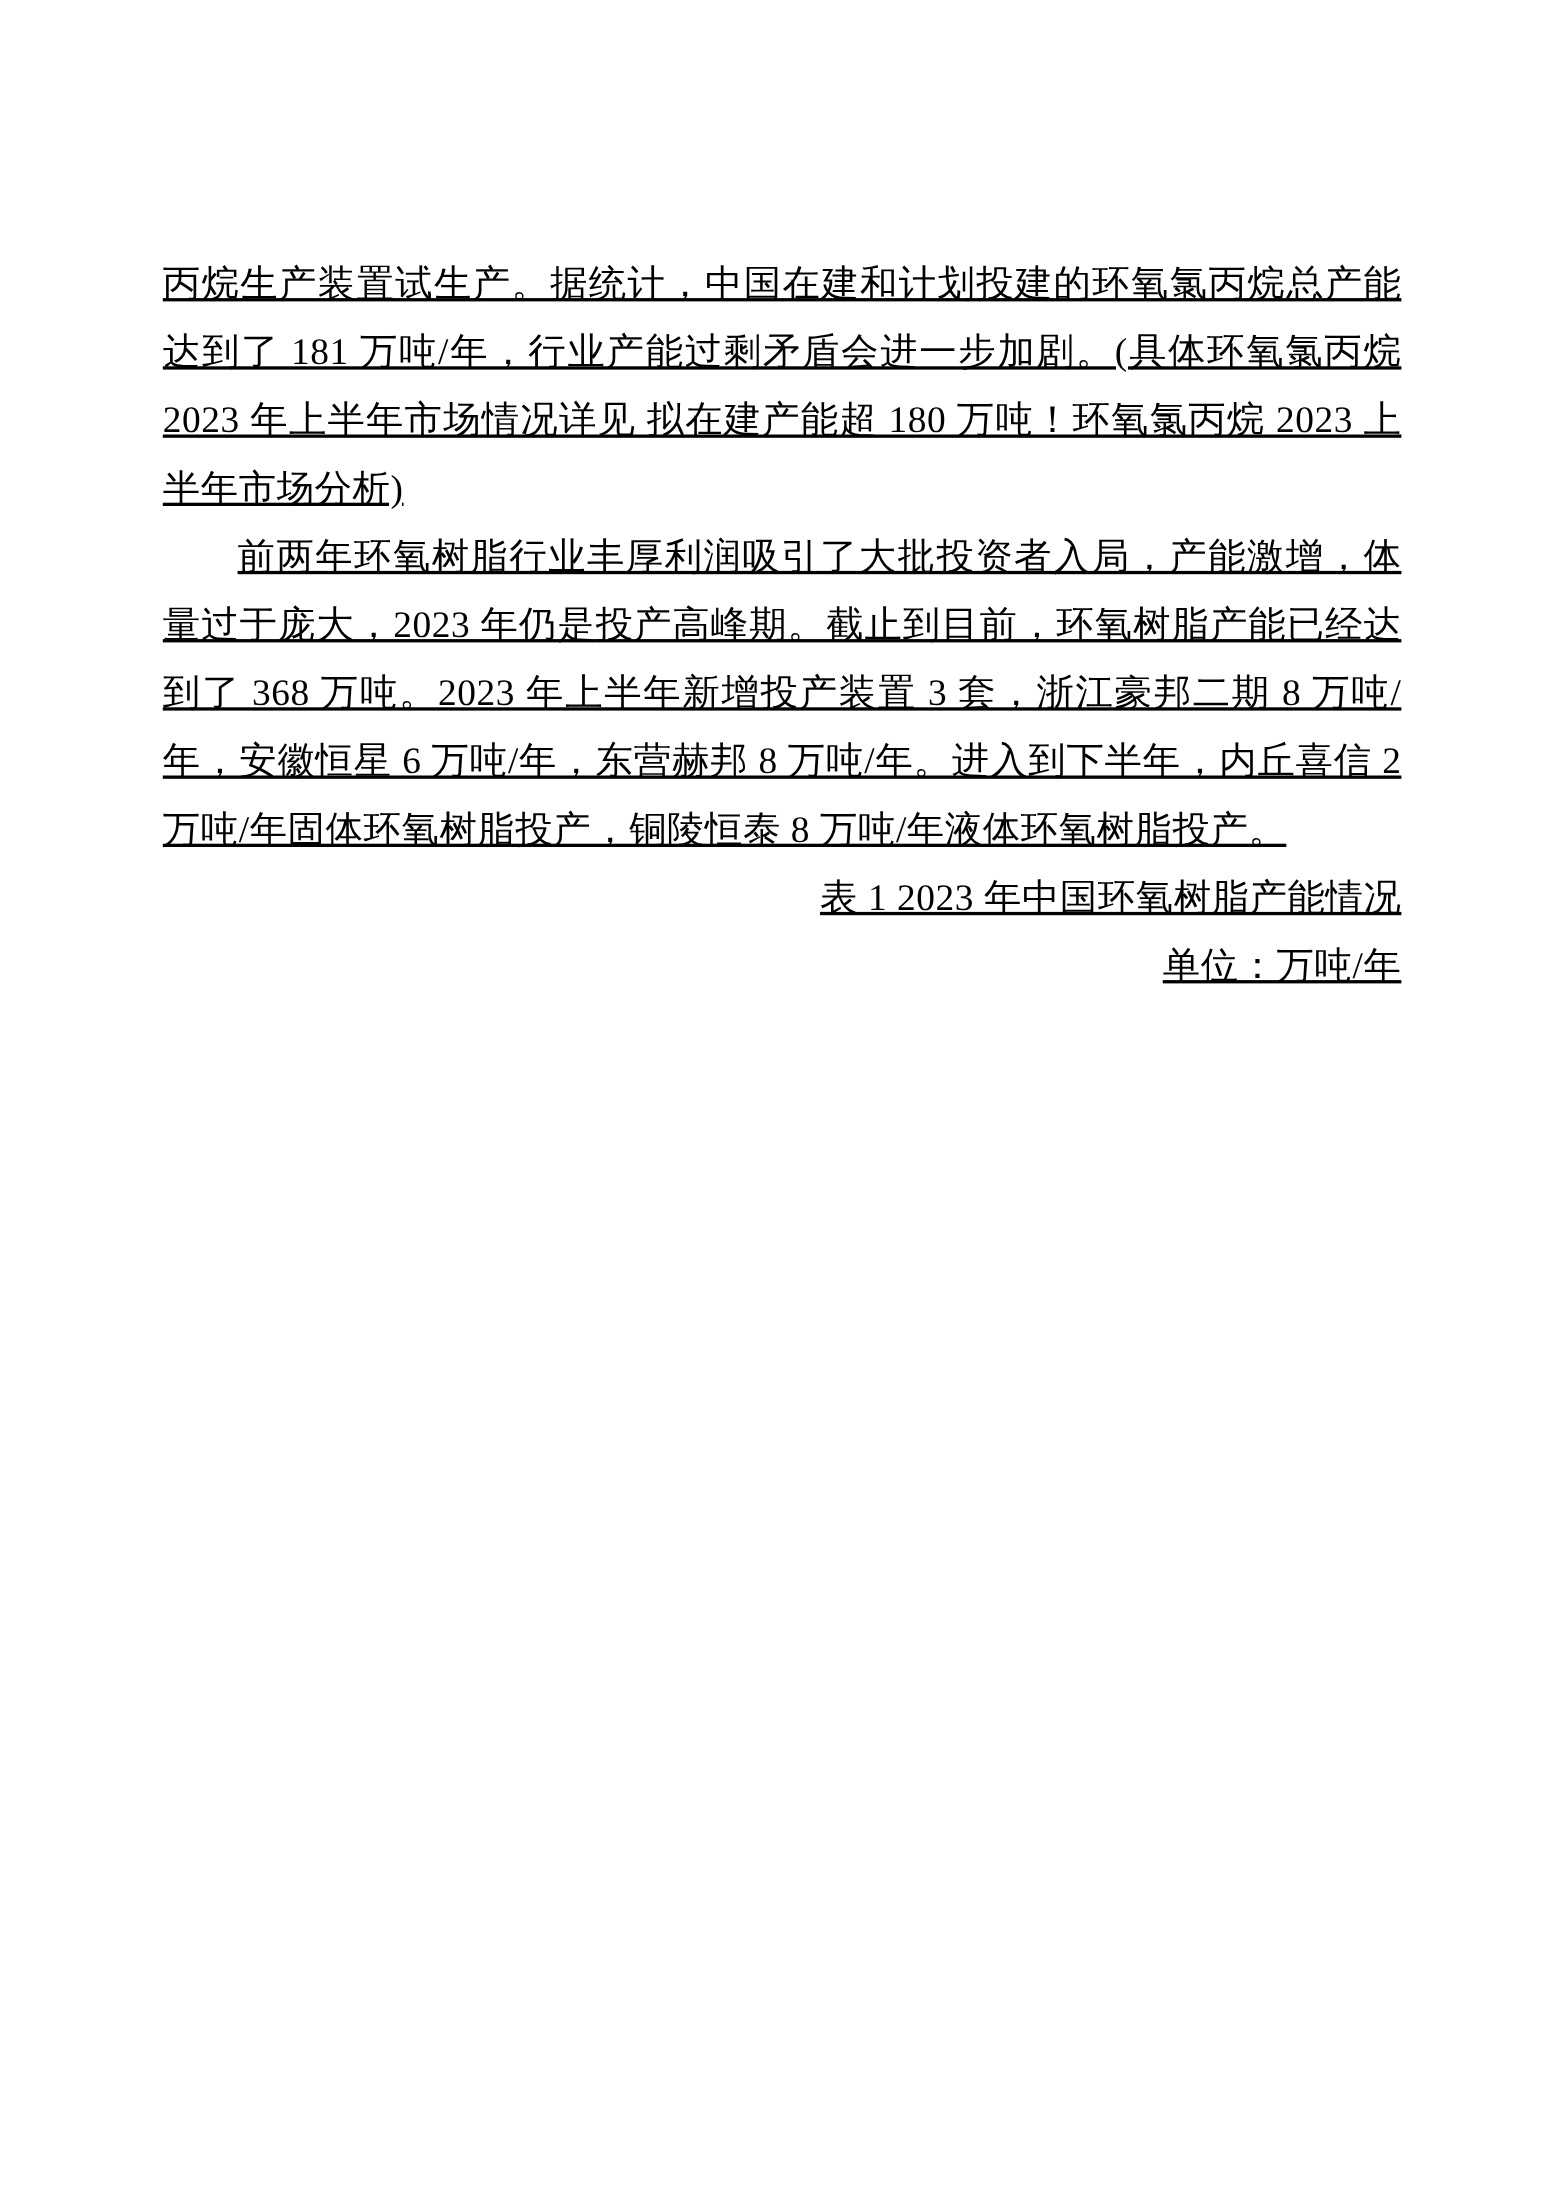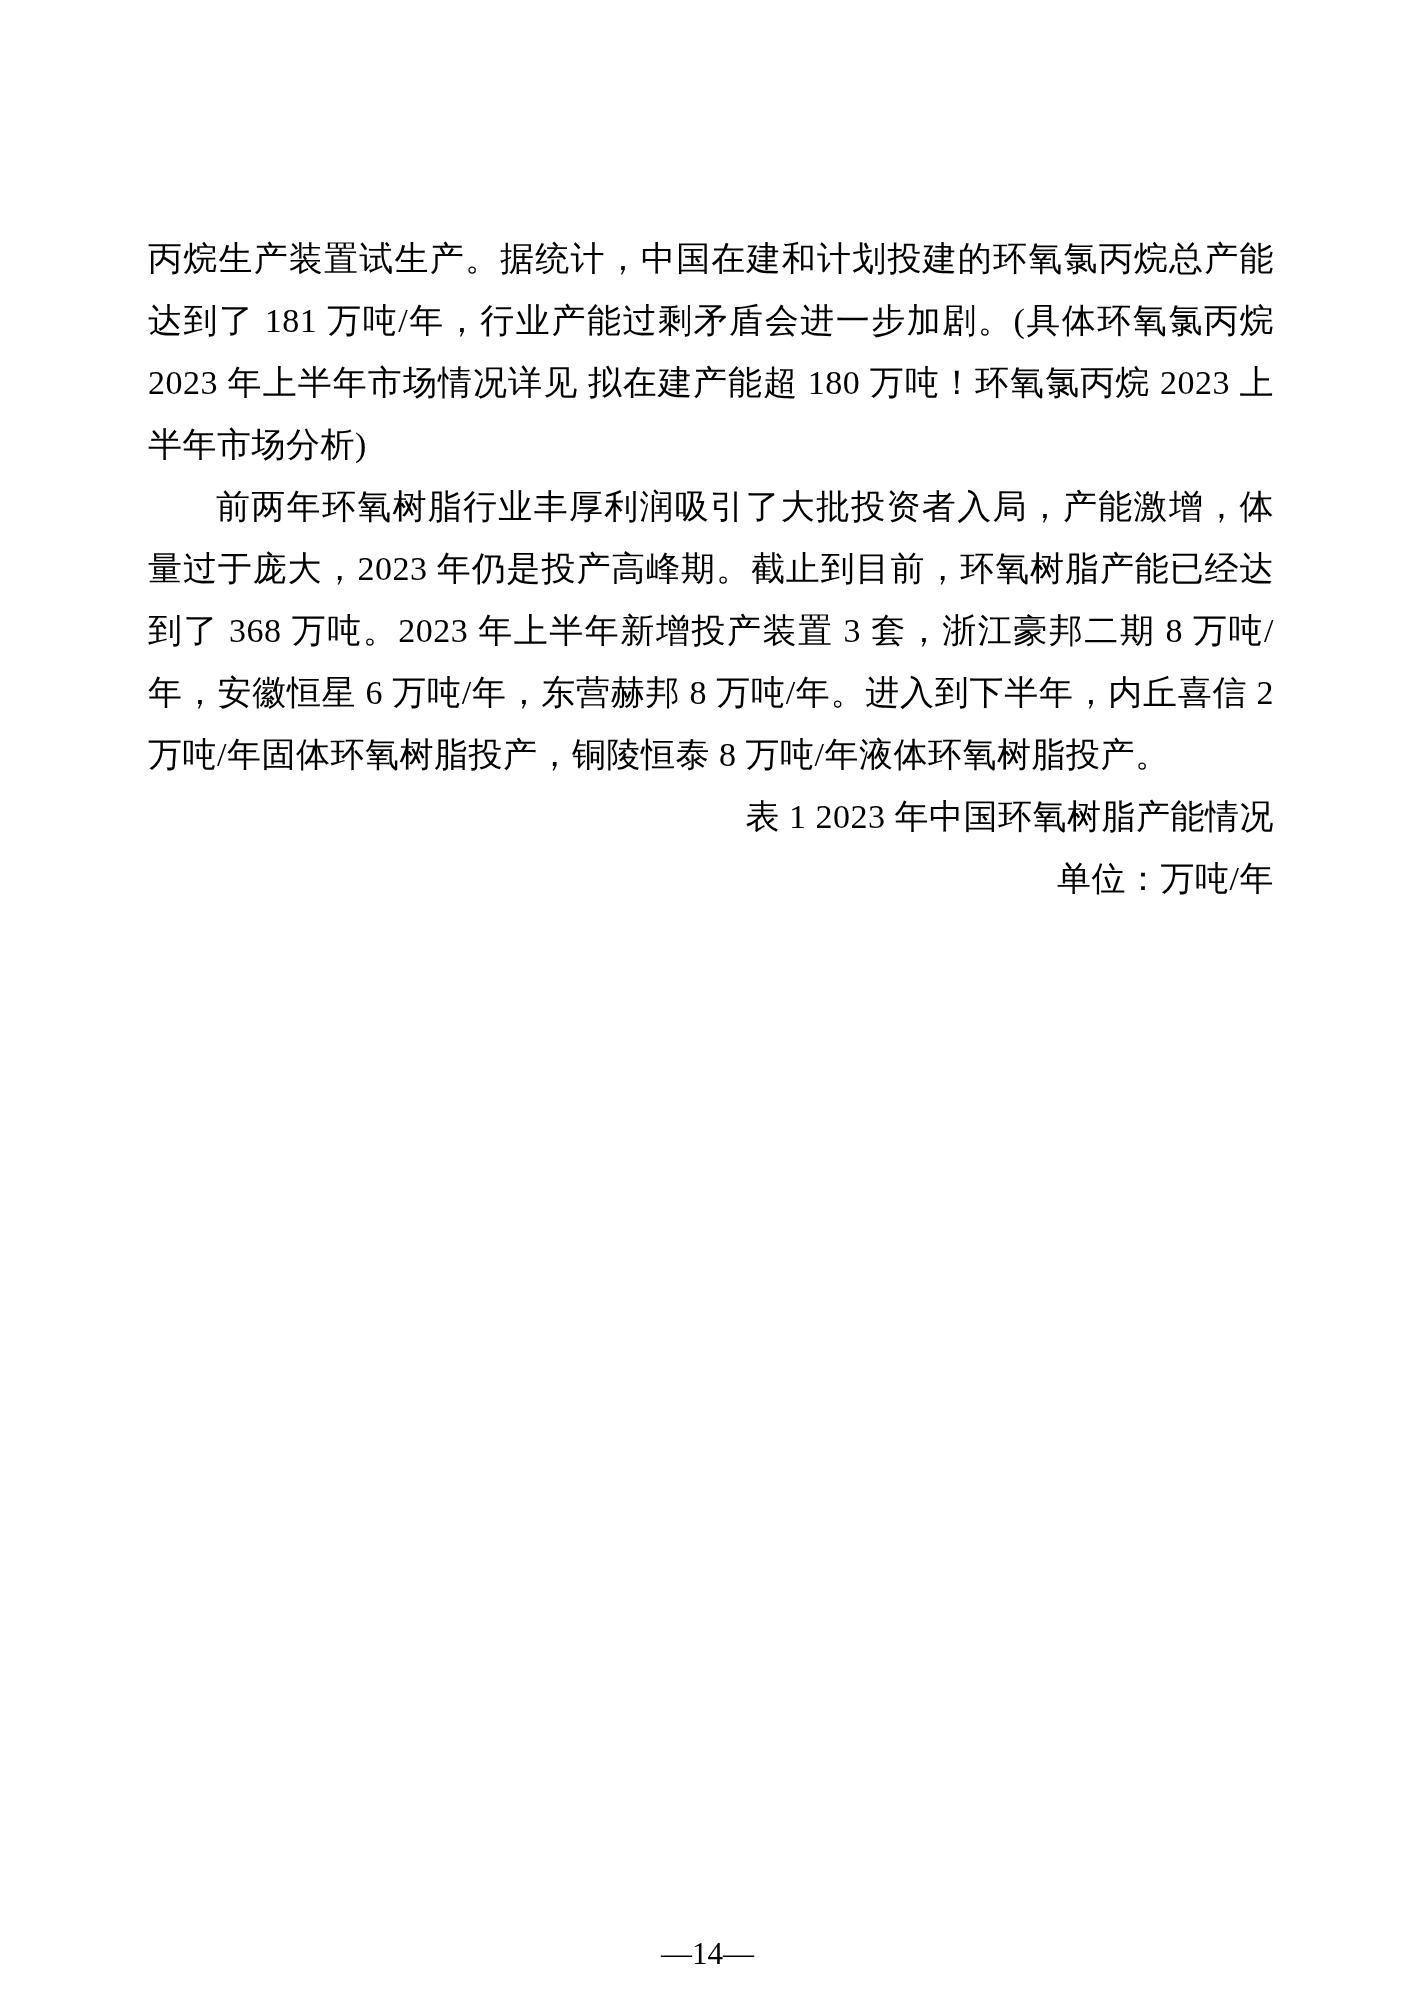--- a/index.html
+++ b/index.html
@@ -14,20 +14,21 @@
     background: #ffffff;
     font-family: "Liberation Serif", "DejaVu Serif", serif;
     color: #000000;
     overflow: hidden;
   }
   .text-block {
     position: absolute;
     top: 228px;
     left: 148px;
     width: 1126px;
+    text-decoration: underline;
   }
   .para {
     margin: 0;
     font-size: 34px;
     line-height: 62px;
     text-align: justify;
     letter-spacing: 0.5px;
     color: #000000;
   }
   .para.indent {
@@ -51,14 +52,13 @@
 <body>
 
 <div class="page">
   <div class="text-block">
     <p class="para">丙烷生产装置试生产。据统计，中国在建和计划投建的环氧氯丙烷总产能达到了 181 万吨/年，行业产能过剩矛盾会进一步加剧。(具体环氧氯丙烷 2023 年上半年市场情况详见 拟在建产能超 180 万吨！环氧氯丙烷 2023 上半年市场分析)</p>
     <p class="para indent">前两年环氧树脂行业丰厚利润吸引了大批投资者入局，产能激增，体量过于庞大，2023 年仍是投产高峰期。截止到目前，环氧树脂产能已经达到了 368 万吨。2023 年上半年新增投产装置 3 套，浙江豪邦二期 8 万吨/年，安徽恒星 6 万吨/年，东营赫邦 8 万吨/年。进入到下半年，内丘喜信 2 万吨/年固体环氧树脂投产，铜陵恒泰 8 万吨/年液体环氧树脂投产。</p>
     <p class="para indent no-justify">表 1 2023 年中国环氧树脂产能情况</p>
     <p class="para indent no-justify">单位：万吨/年</p>
   </div>
 
-  <div class="footer">—14—</div>
 </div>
 
 </body></html>

